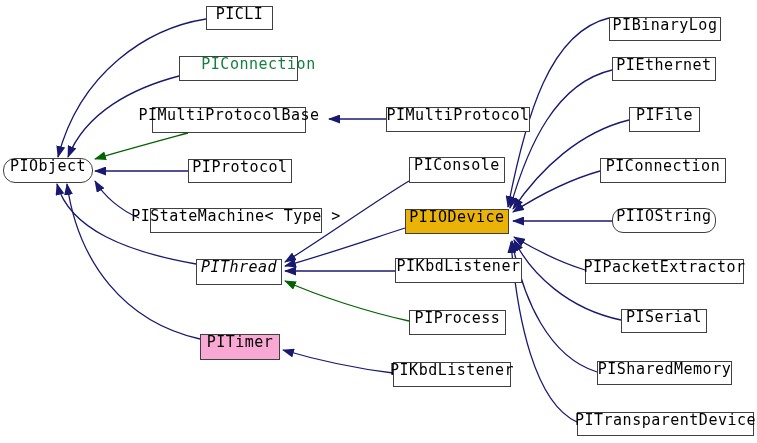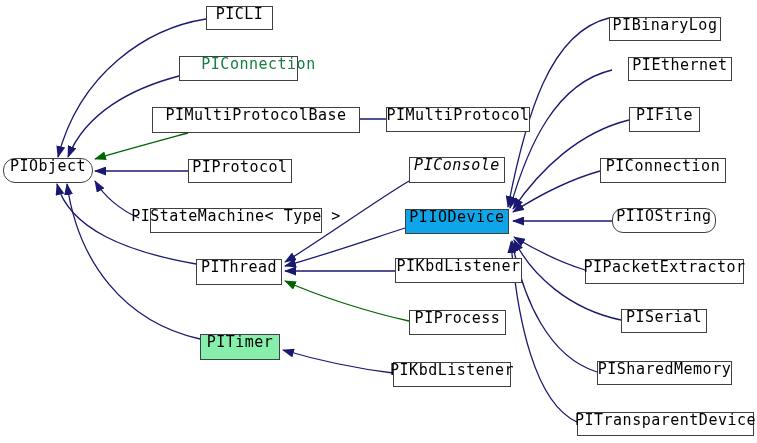--- a/index.html
+++ b/index.html
@@ -73,33 +73,33 @@
         <path d="M585,270 C556,261 534,249 514,237" fill="none" stroke="#191970" stroke-width="1.3" marker-end="url(#arrow-public)"></path>
         <path d="M621,320 C568,309 531,274 514,240" fill="none" stroke="#191970" stroke-width="1.3" marker-end="url(#arrow-public)"></path>
         <path d="M597,372 C549,357 523,300 512,241" fill="none" stroke="#191970" stroke-width="1.3" marker-end="url(#arrow-public)"></path>
         <path d="M577,422 C535,403 517,320 511,242" fill="none" stroke="#191970" stroke-width="1.3" marker-end="url(#arrow-public)"></path>
       </g>
   </svg>
   <div id="nodes-layer">
       <div class="node" style="left: 3px; top: 158px; width: 90px; height: 25px; border-color: rgb(64, 64, 64); background: rgb(255, 255, 255); color: rgb(0, 0, 0); border-radius: 12px;"><span>PIObject</span></div>
       <div class="node" style="left: 206px; top: 6px; width: 67px; height: 24px; border-color: rgb(64, 64, 64); background: rgb(255, 255, 255); color: rgb(0, 0, 0);"><span>PICLI</span></div>
       <div class="node" style="left: 179px; top: 56px; width: 119px; height: 25px; border-color: rgb(64, 64, 64); background: rgb(255, 255, 255); color: #15803d; padding-left: 40px;"><span>PIConnection</span></div>
-      <div class="node" style="left: 152px; top: 107px; width: 208px; height: 26px; border-color: rgb(64, 64, 64); background: rgb(255, 255, 255); color: rgb(0, 0, 0);"><span>PIMultiProtocolBase</span></div>
+      <div class="node" style="left: 152px; top: 107px; width: 154px; height: 26px; border-color: rgb(64, 64, 64); background: rgb(255, 255, 255); color: rgb(0, 0, 0);"><span>PIMultiProtocolBase</span></div>
       <div class="node" style="left: 188px; top: 159px; width: 104px; height: 24px; border-color: rgb(64, 64, 64); background: rgb(255, 255, 255); color: rgb(0, 0, 0);"><span>PIProtocol</span></div>
       <div class="node" style="left: 150px; top: 208px; width: 172px; height: 25px; border-color: rgb(64, 64, 64); background: rgb(255, 255, 255); color: rgb(0, 0, 0);"><span>PIStateMachine&lt; Type &gt;</span></div>
-      <div class="node" style="left: 196px; top: 259px; width: 86px; height: 26px; border-color: rgb(64, 64, 64); background: rgb(255, 255, 255); color: rgb(0, 0, 0);"><span>PIThread</span></div>
-      <div class="node" style="left: 200px; top: 334px; width: 80px; height: 26px; border-color: rgb(64, 64, 64); background: #86efac; color: rgb(0, 0, 0);"><span>PITimer</span></div>
+      <div class="node" style="left: 196px; top: 259px; width: 86px; height: 26px; border-color: rgb(64, 64, 64); background: rgb(255, 255, 255); color: rgb(0, 0, 0); font-style: italic;"><span>PIThread</span></div>
+      <div class="node" style="left: 200px; top: 334px; width: 80px; height: 26px; border-color: rgb(64, 64, 64); background: #f9a8d4; color: rgb(0, 0, 0);"><span>PITimer</span></div>
       <div class="node" style="left: 386px; top: 107px; width: 144px; height: 25px; border-color: rgb(64, 64, 64); background: rgb(255, 255, 255); color: rgb(0, 0, 0);"><span>PIMultiProtocol</span></div>
-      <div class="node" style="left: 409px; top: 157px; width: 96px; height: 26px; border-color: rgb(64, 64, 64); background: rgb(255, 255, 255); color: rgb(0, 0, 0); font-style: italic;"><span>PIConsole</span></div>
-      <div class="node" style="left: 405px; top: 209px; width: 104px; height: 25px; border-color: rgb(64, 64, 64); background: #0ea5e9; color: rgb(0, 0, 0);"><span>PIIODevice</span></div>
+      <div class="node" style="left: 409px; top: 157px; width: 96px; height: 26px; border-color: rgb(64, 64, 64); background: rgb(255, 255, 255); color: rgb(0, 0, 0);"><span>PIConsole</span></div>
+      <div class="node" style="left: 405px; top: 209px; width: 104px; height: 25px; border-color: rgb(64, 64, 64); background: #eab308; color: rgb(0, 0, 0);"><span>PIIODevice</span></div>
       <div class="node" style="left: 395px; top: 258px; width: 127px; height: 25px; border-color: rgb(64, 64, 64); background: rgb(255, 255, 255); color: rgb(0, 0, 0);"><span>PIKbdListener</span></div>
       <div class="node" style="left: 409px; top: 310px; width: 97px; height: 25px; border-color: rgb(64, 64, 64); background: rgb(255, 255, 255); color: rgb(0, 0, 0);"><span>PIProcess</span></div>
       <div class="node" style="left: 393px; top: 362px; width: 118px; height: 25px; border-color: rgb(64, 64, 64); background: rgb(255, 255, 255); color: rgb(0, 0, 0);"><span>PIKbdListener</span></div>
       <div class="node" style="left: 609px; top: 17px; width: 112px; height: 24px; border-color: rgb(64, 64, 64); background: rgb(255, 255, 255); color: rgb(0, 0, 0);"><span>PIBinaryLog</span></div>
-      <div class="node" style="left: 612px; top: 57px; width: 104px; height: 24px; border-color: rgb(64, 64, 64); background: rgb(255, 255, 255); color: rgb(0, 0, 0); margin-left: 16px;"><span>PIEthernet</span></div>
+      <div class="node" style="left: 612px; top: 57px; width: 104px; height: 24px; border-color: rgb(64, 64, 64); background: rgb(255, 255, 255); color: rgb(0, 0, 0);"><span>PIEthernet</span></div>
       <div class="node" style="left: 629px; top: 107px; width: 71px; height: 25px; border-color: rgb(64, 64, 64); background: rgb(255, 255, 255); color: rgb(0, 0, 0);"><span>PIFile</span></div>
       <div class="node" style="left: 600px; top: 158px; width: 126px; height: 25px; border-color: rgb(64, 64, 64); background: rgb(255, 255, 255); color: rgb(0, 0, 0);"><span>PIConnection</span></div>
       <div class="node" style="left: 612px; top: 208px; width: 104px; height: 25px; border-color: rgb(64, 64, 64); background: rgb(255, 255, 255); color: rgb(0, 0, 0); border-radius: 11px;"><span>PIIOString</span></div>
       <div class="node" style="left: 585px; top: 259px; width: 159px; height: 25px; border-color: rgb(64, 64, 64); background: rgb(255, 255, 255); color: rgb(0, 0, 0);"><span>PIPacketExtractor</span></div>
       <div class="node" style="left: 621px; top: 309px; width: 86px; height: 24px; border-color: rgb(64, 64, 64); background: rgb(255, 255, 255); color: rgb(0, 0, 0);"><span>PISerial</span></div>
       <div class="node" style="left: 597px; top: 361px; width: 135px; height: 24px; border-color: rgb(64, 64, 64); background: rgb(255, 255, 255); color: rgb(0, 0, 0);"><span>PISharedMemory</span></div>
       <div class="node" style="left: 577px; top: 412px; width: 177px; height: 24px; border-color: rgb(64, 64, 64); background: rgb(255, 255, 255); color: rgb(0, 0, 0);"><span>PITransparentDevice</span></div>
     </div>
 </div>
 

